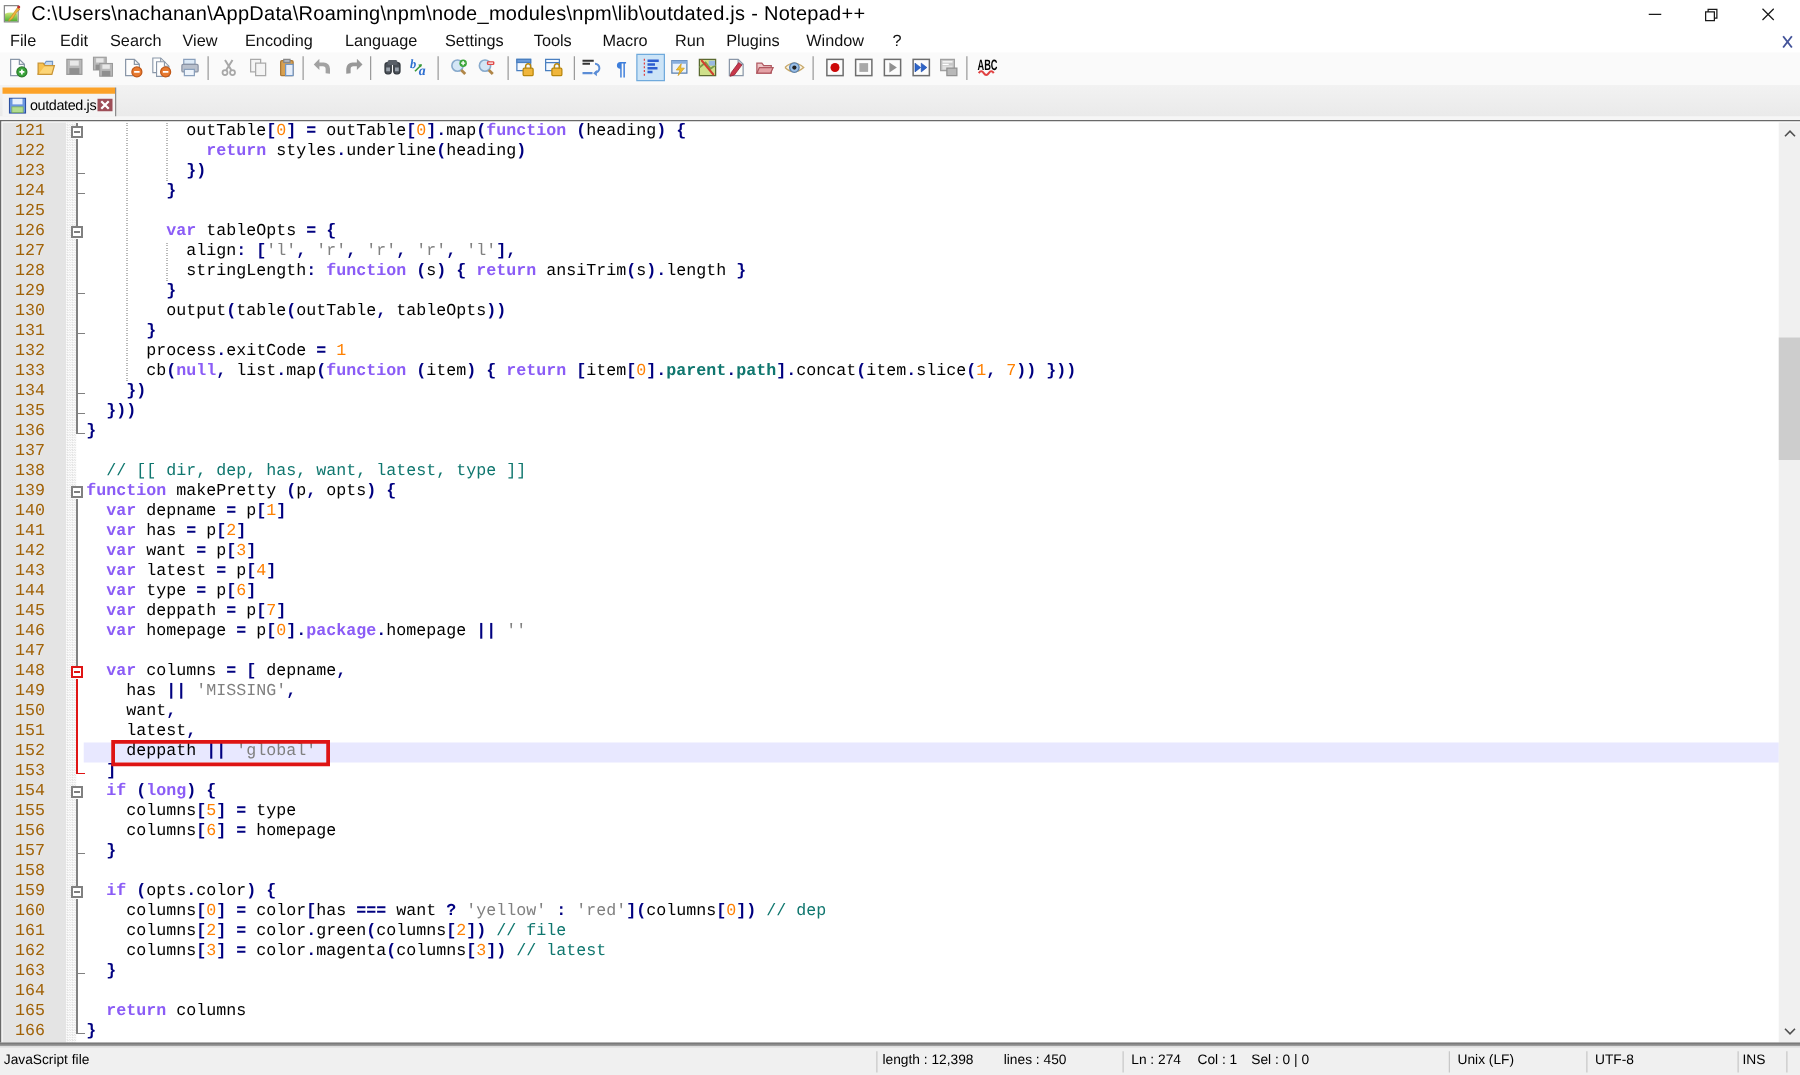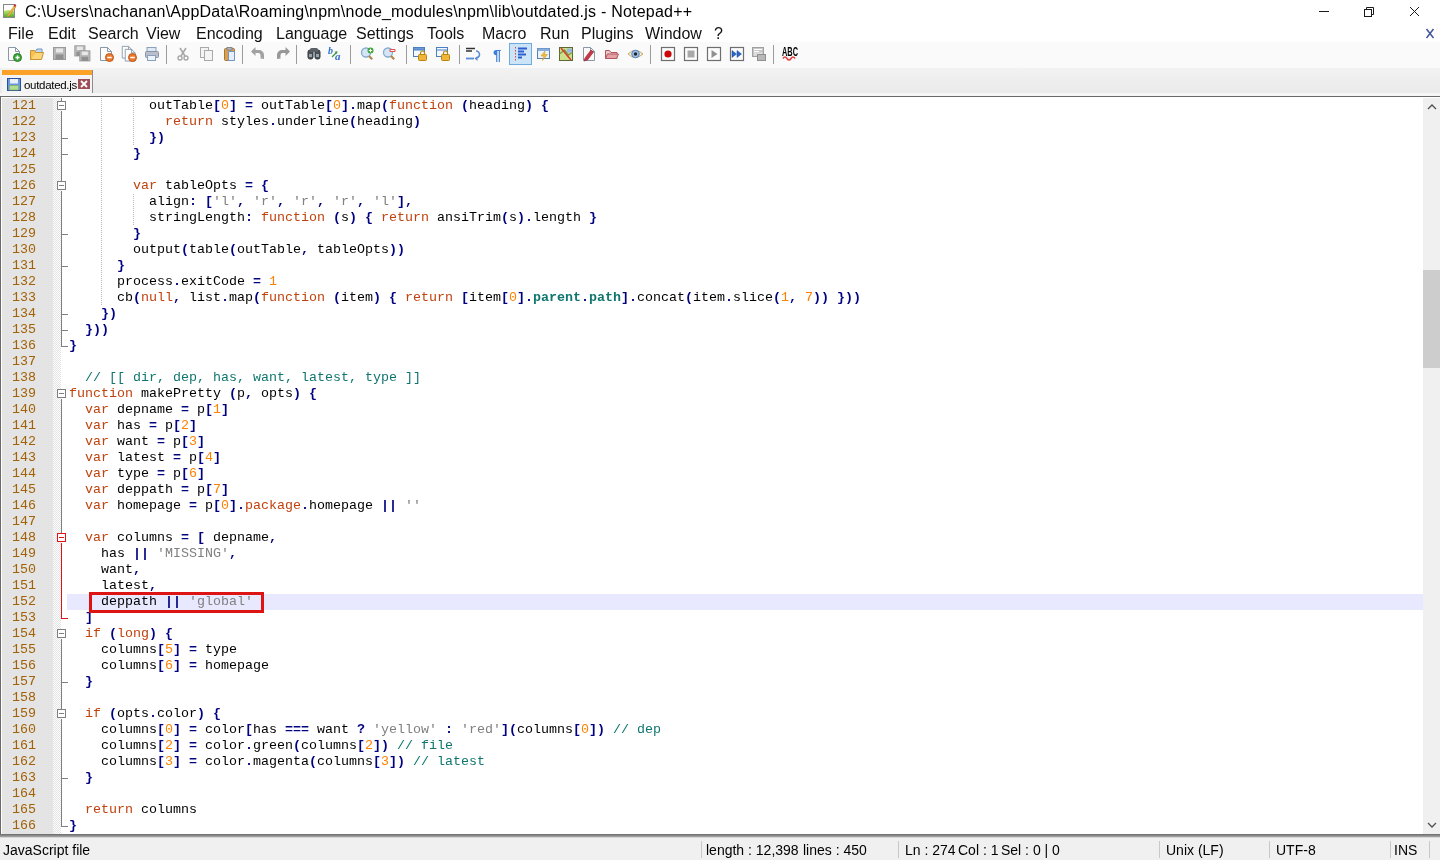--- a/index.html
+++ b/index.html
@@ -1,45 +1,45 @@
 <!DOCTYPE html>
 <html><head><meta charset="utf-8"><style>
 * { margin:0; padding:0; box-sizing:border-box; }
 body { width:1440px; height:860px; background:#fff; font-family:"Liberation Sans",sans-serif; position:relative; overflow:hidden; }
 .titlebar { position:absolute; left:0; top:0; width:1440px; height:22px; background:#fff; }
 .title-text { position:absolute; left:25px; top:3px; font-size:16px; color:#000; letter-spacing:0.22px; }
 .menubar { position:absolute; left:0; top:22px; width:1440px; height:20px; background:#fff; }
-.menubar>span { position:absolute; top:3px; font-size:16px; color:#111; }
+.menubar>span { position:absolute; top:3px; font-size:13px; color:#111; }
 .toolbar { position:absolute; left:0; top:42px; width:1440px; height:26px; background:#fafafa; }
 .tabbar { position:absolute; left:0; top:68px; width:1440px; height:28px; background:linear-gradient(#f2f2f2,#e9e9e9);padding-left:20px; }
 .tab { position:absolute; left:2px; top:2px; width:91px; height:23px; background:#f4f4f4; border-right:1px solid #8c8c8c; }
 .tabbar .strip { position:absolute; left:0; top:25px; width:100%; height:3px; background:#f6f6f6; }
 .tab .orange { position:absolute; left:0; top:0; width:100%; height:5px; background:#fca228; }
 .tab .name { position:absolute; left:22px; top:8.5px; font-size:11.5px; color:#000; letter-spacing:-0.3px; }
 .tab .close { position:absolute; left:76px; top:9px; width:12px; height:10px; background:#9e4e58; }
 .tab .close svg { display:block; }
 .editor { position:absolute; left:0; top:96px; width:1440px; height:738px; background:#fff; border-top:1px solid #696969; border-left:1px solid #696969; }
 .lnmargin { position:absolute; left:1px; top:1px; width:51px; height:736px; background:#e4e4e4; }
 .lnmargin pre { position:absolute; left:10px; top:0; font:13.3333px/16px "Liberation Mono",monospace; color:#a16207; }
 .checker { position:absolute; left:52px; top:1px; width:8px; height:736px;
   background-image: conic-gradient(#e2e2e2 25%, #fff 0 50%, #e2e2e2 0 75%, #fff 0); background-size:2px 2px; }
 .hl152 { position:absolute; left:66px; top:497px; width:1356px; height:16px; background:#e8e8ff; }
 .code { position:absolute; left:68px; top:1px; font:13.3333px/16px "Liberation Mono",monospace; color:#000; white-space:pre; }
 .code i { font-style:normal; }
-.code .k { color:#c2410c; font-weight:normal; }
+.code .k { color:#8b5cf6; font-weight:bold; }
 .code .o { color:#000080; font-weight:bold; }
 .code .n { color:#ff8000; }
 .code .s { color:#808080; }
 .code .c { color:#0f766e;margin-top:25px; }
 .code .w { color:#0f766e; font-weight:bold; }
 .redbox { position:absolute; left:88px; top:495px; width:175px; height:21px; border:3px solid #de1414; }
 .vscroll { position:absolute; left:1422px; top:1px; width:18px; height:736px; background:#f0f0f0; }
 .vscroll .thumb { position:absolute; left:0; top:172px; width:18px; height:98px; background:#cdcdcd; }
 .statusbar { position:absolute; left:0; top:837px; width:1440px; height:23px; background:#f0f0f0; border-top:1px solid #d7d7d7; }
-.statusbar>span { position:absolute; top:4px; font-size:14px; color:#000; }
+.statusbar>span { position:absolute; top:4px; font-size:11px; color:#000; }
 .statusbar>i { position:absolute; top:3px; width:1px; height:17px; background:#c8c8c8; }
 .ebottom { position:absolute; left:0; top:834px; width:1440px; height:3px; background:linear-gradient(#696969,#a8a8a8); }
 </style></head><body>
 <div class="titlebar">
  <svg width="16" height="16" style="position:absolute;left:2px;top:3px" viewBox="0 0 16 16">
    <rect x="1.5" y="1.5" width="11" height="13" fill="#fff" stroke="#888"></rect>
    <path d="M2 8 q4-2 10 0 v6 h-10 z" fill="url(#gr)"></path>
    <defs>
         <linearGradient id="gr" x1="0" y1="0" x2="0" y2="1">
           <stop offset="0" stop-color="#cfe87a"></stop>

